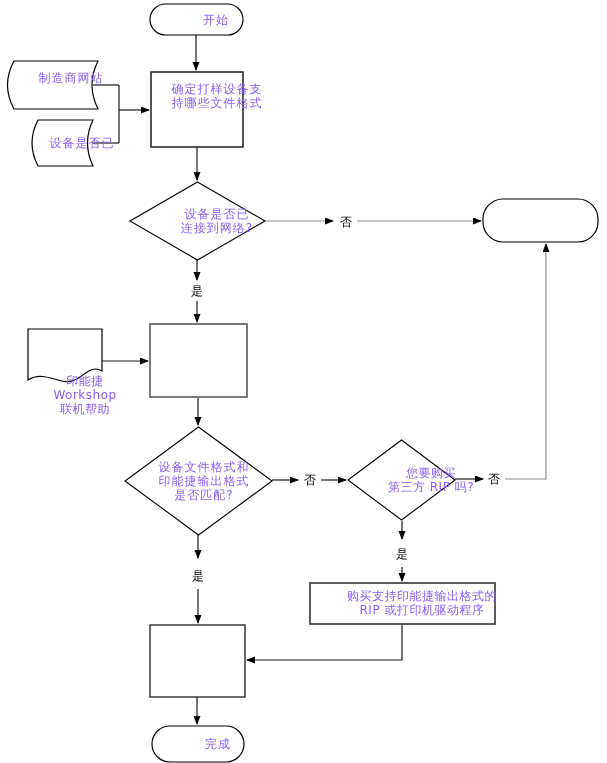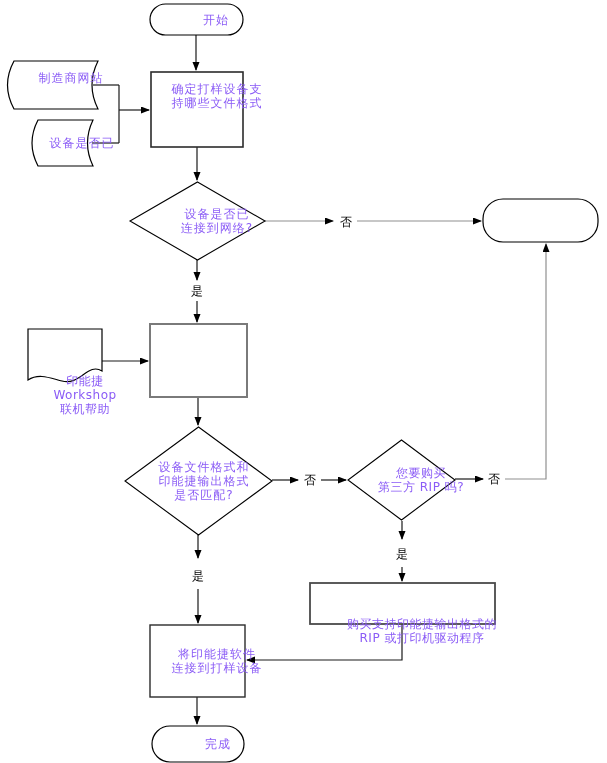--- a/index.html
+++ b/index.html
@@ -128,28 +128,26 @@
 
   <div class="node-label" style="left:65px;top:351px;width:80px;letter-spacing:0.5px;margin-top:44px;">印能捷
 Workshop
 联机帮助</div>
 
 
   <div class="node-label" style="left:184px;top:481px;width:120px;">设备文件格式和
 印能捷输出格式
 是否匹配?</div>
 
-  <div class="node-label" style="left:401px;top:480px;width:120px;letter-spacing:0.5px;">您要购买
+  <div class="node-label" style="left:411px;top:480px;width:120px;letter-spacing:0.5px;">您要购买
 第三方 RIP 吗?</div>
 
-  <div class="node-label" style="left:402px;top:603px;width:180px;letter-spacing:0.5px;margin-top:28px;">购买支持印能捷输出格式的
+  <div class="node-label" style="left:402px;top:603px;width:180px;letter-spacing:0.5px;">购买支持印能捷输出格式的
 RIP 或打印机驱动程序</div>
 
-  <div class="node-label" style="left:197px;top:661px;width:110px;">将印能捷软件
-连接到打样设备</div>
 
   <div class="node-label" style="left:198px;top:744px;width:90px;text-align:center;">完成</div>
 
   <div class="edge-label" style="left:346px;top:222px;">否</div>
   <div class="edge-label" style="left:197px;top:291px;">是</div>
   <div class="edge-label" style="left:310px;top:480px;">否</div>
   <div class="edge-label" style="left:494px;top:479px;">否</div>
   <div class="edge-label" style="left:402px;top:554px;">是</div>
   <div class="edge-label" style="left:198px;top:576px;">是</div>
 

